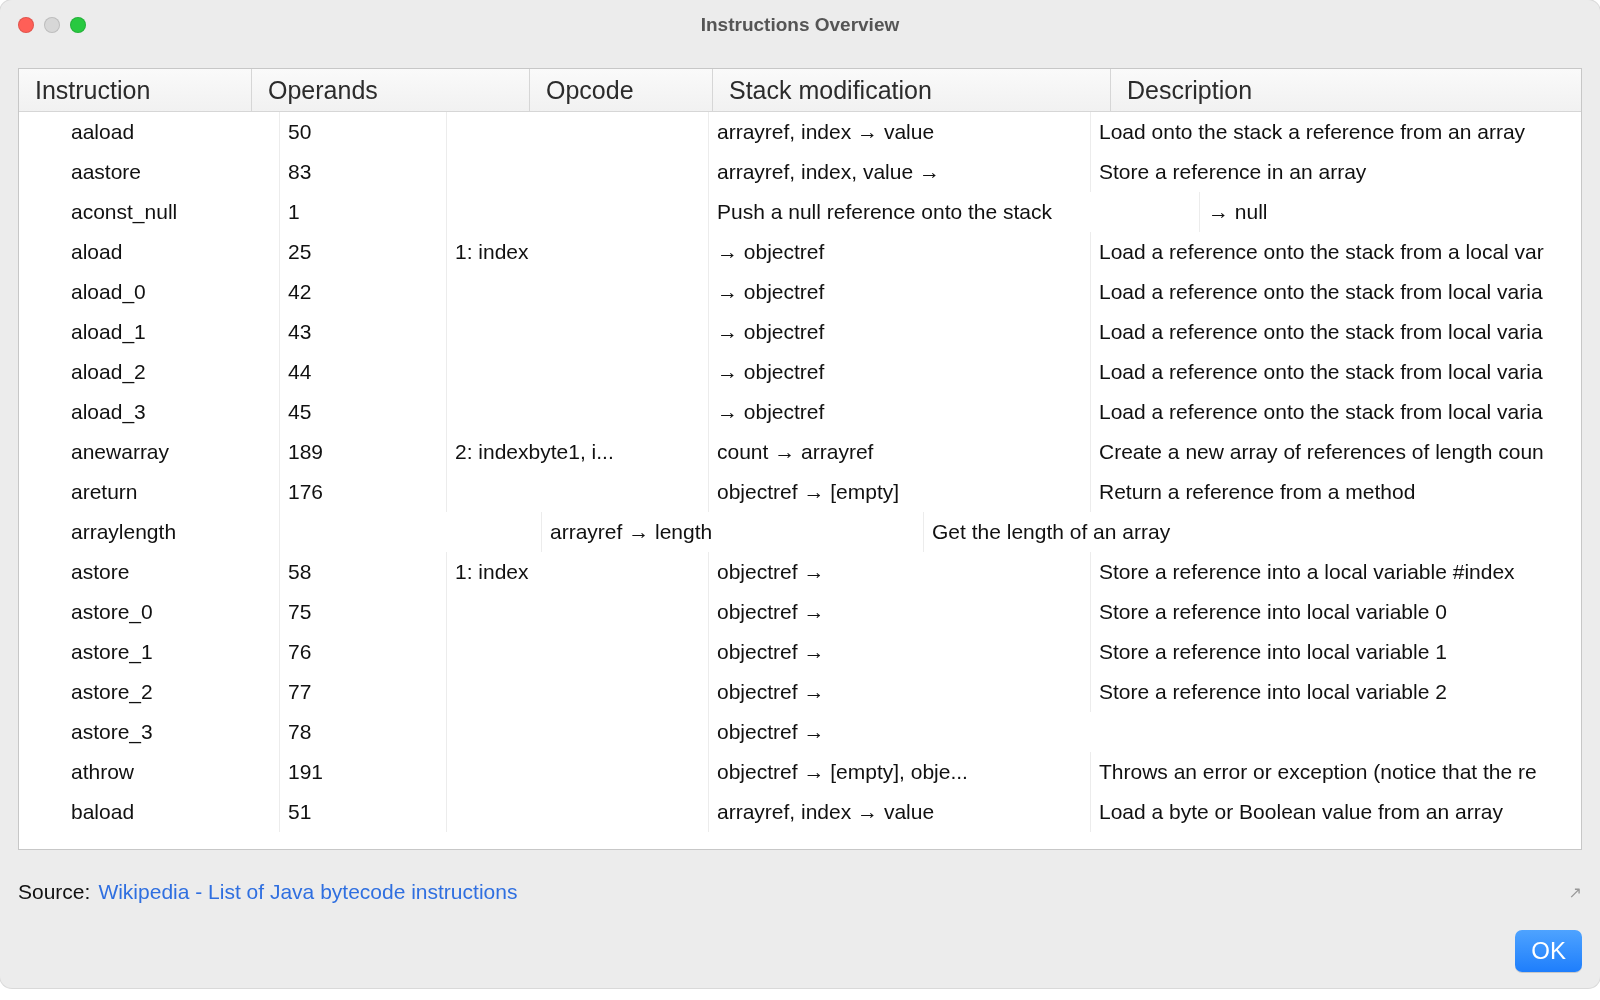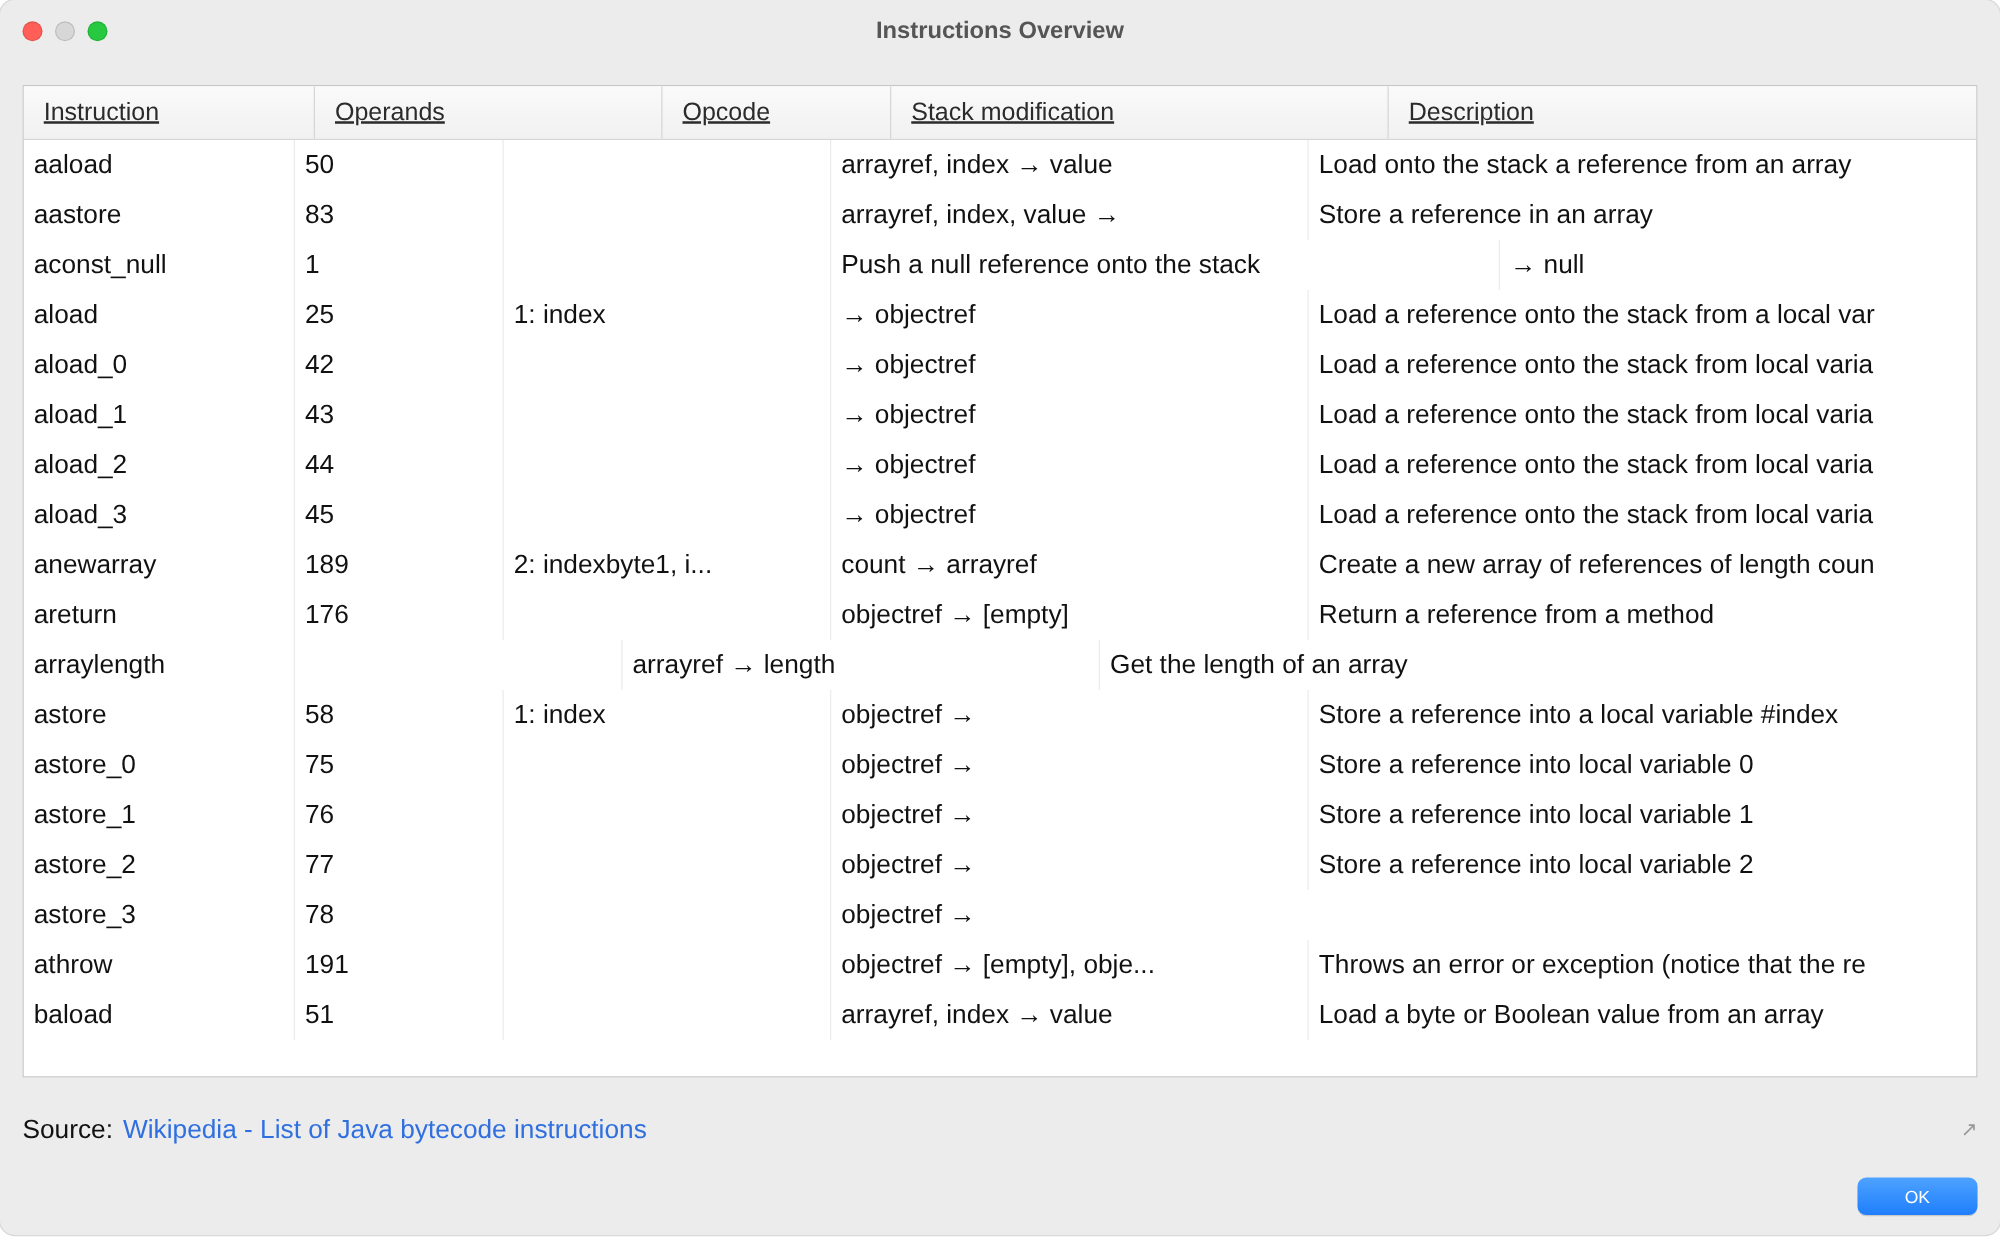--- a/index.html
+++ b/index.html
@@ -75,32 +75,32 @@
     flex: 0 0 auto;
     background: linear-gradient(#fafafa, #f1f1f1);
     border-bottom: 1px solid #d6d6d6;
     height: 42px;
     align-items: stretch;
   }
   .th {
     display: flex;
     align-items: center;
     padding: 0 16px;
-    font-size: 20px;
+    font-size: 25px;
     color: #2b2b2b;
     border-right: 1px solid #d6d6d6;
     white-space: nowrap;
     overflow: hidden;
-    text-decoration: underline;
   }
   .th:last-child { border-right: none; }
 
   .tbody-scroll {
     flex: 1 1 auto;
     overflow: hidden; 
+    padding-left: 44px;
   }
   .trow {
     display: flex;
     height: 40px;
     align-items: center;
     font-size: 21px;
     color: #111;
   }
   .td {
     padding: 0 8px;
@@ -146,23 +146,23 @@
     flex: 0 0 auto;
     display: flex;
     justify-content: flex-end;
     padding: 8px 18px 16px 18px;
   }
   .ok-btn {
     background: linear-gradient(#4ea3ff, #1e7efc);
     color: #fff;
     border: none;
     border-radius: 7px;
-    font-size: 14px;
+    font-size: 24px;
     font-weight: 500;
-    padding: 7px 38px;
+    padding: 7px 16px;
     box-shadow: 0 1px 0 rgba(0,0,0,0.15);
     cursor: default;
   }
 </style>
 </head>
 <body>
 
 <div class="window">
 
   <div class="titlebar">

